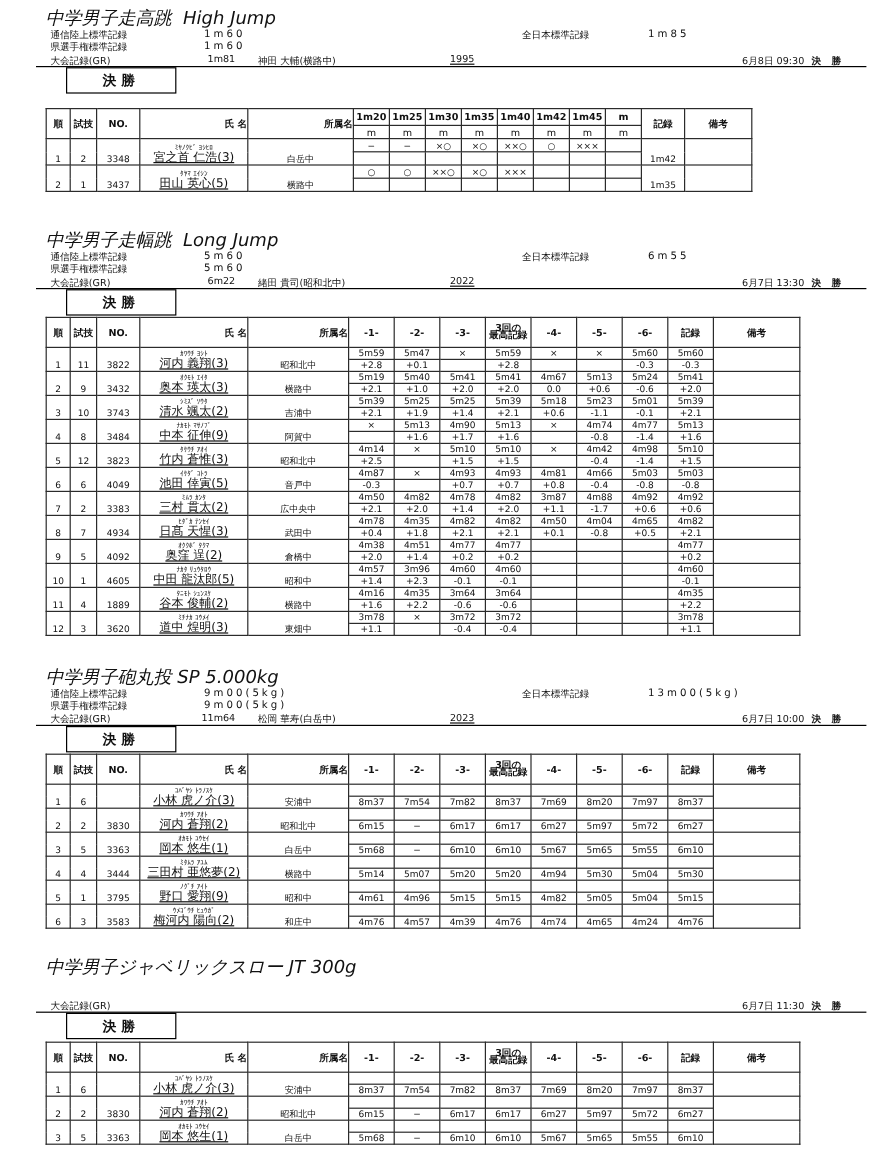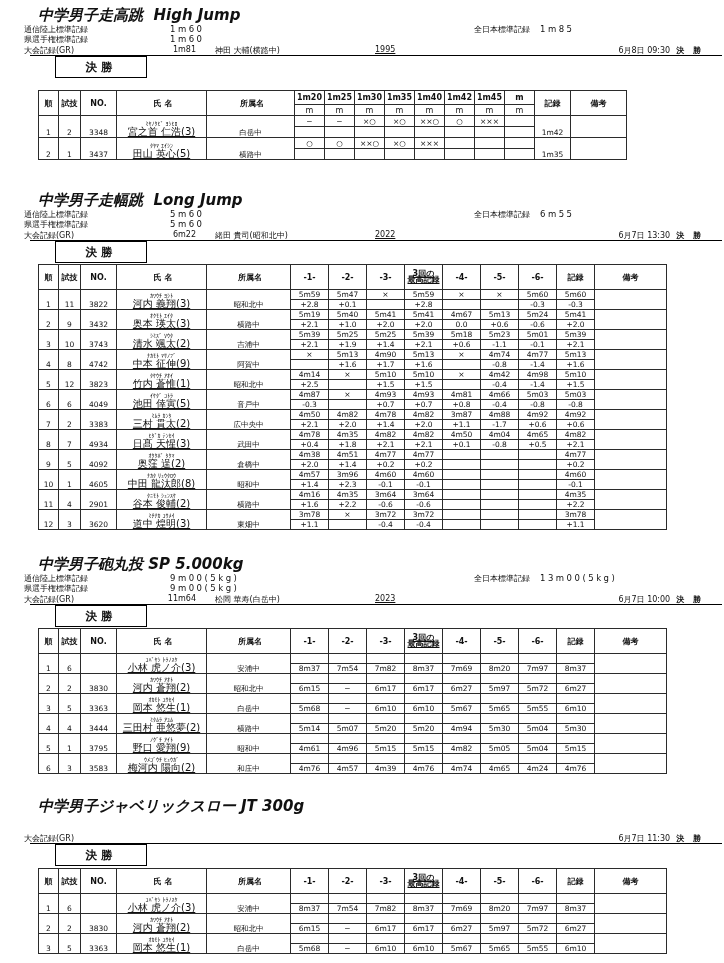--- a/index.html
+++ b/index.html
@@ -1,42 +1,42 @@
 <!DOCTYPE html>
 <html><head>
 <meta charset="utf-8">
 <style>
   html,body{margin:0;padding:0;}
   body{position:relative;width:724px;height:963px;background:#ffffff;overflow:hidden;
        font-family:"DejaVu Sans","Liberation Sans",sans-serif;color:#111;}
   .section{position:absolute;left:0;width:724px;}
-  .ev-title{position:absolute;left:38px;top:0;font-style:italic;font-weight:bold;font-size:15px;white-space:pre;}
+  .ev-title{position:absolute;left:38px;top:0;font-style:italic;font-weight:normal;font-size:15px;white-space:pre;}
   .line{position:absolute;left:0;width:724px;height:11px;font-size:8px;}
-  .lb1{position:absolute;left:24px;}
+  .lb1{position:absolute;left:42px;}
   .v1{position:absolute;left:170px;font-size:8.5px;letter-spacing:2.5px;}
-  .lb2{position:absolute;left:474px;}
+  .lb2{position:absolute;left:435px;}
   .v2{position:absolute;left:540px;font-size:8.5px;letter-spacing:2.5px;}
   .grv{position:absolute;left:130px;width:66px;text-align:right;}
   .grh{position:absolute;left:215px;}
   .gry{position:absolute;left:375px;text-decoration:underline;}
   .sched{position:absolute;right:20px;white-space:pre;}
   .sched .rnd{font-weight:bold;letter-spacing:3px;margin-left:6px;}
   .rule{position:absolute;left:30px;width:692px;height:0;border-top:1.5px solid #000;}
   .final-box{position:absolute;left:55px;width:90px;height:20px;border:1.6px solid #000;
              display:flex;align-items:center;justify-content:center;
              font-weight:bold;font-size:11.5px;letter-spacing:4px;}
   .tblc{position:absolute;left:38px;}
   table.res{border-collapse:collapse;table-layout:fixed;}
   .res th,.res td{border:1px solid #2b2b2b;padding:0;text-align:center;overflow:hidden;white-space:nowrap;}
   .res thead th{font-weight:bold;font-size:8px;}
-  .res thead th.al{text-align:center;padding-left:3px;}
+  .res thead th.al{text-align:right;padding-left:3px;}
   .hh1{height:24px;}
   .hjt thead tr:first-child th{height:13px;}
   .hjt thead tr.subr th{height:10px;font-weight:normal;}
-  .sm{font-size:6px;line-height:6.5px;text-decoration:underline;}
+  .sm{font-size:6px;line-height:6.5px;}
   .res td{font-size:7.5px;height:9px;line-height:9px;}
   .hjt td{height:10px;}
   .num{font-size:8px;}
   .bot{vertical-align:bottom;}
   .namecell{text-align:left;padding-left:2px;vertical-align:bottom;}
   .kana{font-size:6px;line-height:7px;}
   .kanji{font-size:10px;line-height:10px;text-decoration:underline;}
   .team{text-align:left;padding-left:2px;font-size:8.5px;}
   .rec{font-size:8px;}
   .wind{font-size:7px;}
@@ -320,21 +320,21 @@
             <td class="mark wind">+1.4</td>
             <td class="mark wind">+2.1</td>
             <td class="mark wind">+0.6</td>
             <td class="mark wind">-1.1</td>
             <td class="mark wind">-0.1</td>
             <td class="mark wind">+2.1</td>
           </tr>
           <tr>
             <td class="num bot" rowspan="2">4</td>
             <td class="num bot" rowspan="2">8</td>
-            <td class="num bot" rowspan="2">4742</td>
+            <td class="num bot" rowspan="2">3484</td>
             <td class="namecell" rowspan="2">
               <div class="kana">ﾅｶﾓﾄ ﾏｻﾉﾌﾞ</div>
               <div class="kanji">中本 征伸(9)</div>
             </td>
             <td class="team bot" rowspan="2">阿賀中</td>
             <td class="mark">×</td>
             <td class="mark">5m13</td>
             <td class="mark">4m90</td>
             <td class="mark">5m13</td>
             <td class="mark">×</td>
@@ -352,21 +352,21 @@
             <td class="mark wind">-0.8</td>
             <td class="mark wind">-1.4</td>
             <td class="mark wind">+1.6</td>
           </tr>
           <tr>
             <td class="num bot" rowspan="2">5</td>
             <td class="num bot" rowspan="2">12</td>
             <td class="num bot" rowspan="2">3823</td>
             <td class="namecell" rowspan="2">
               <div class="kana">ﾀｹｳﾁ ｱｵｲ</div>
-              <div class="kanji">竹内 蒼惟(1)</div>
+              <div class="kanji">竹内 蒼惟(3)</div>
             </td>
             <td class="team bot" rowspan="2">昭和北中</td>
             <td class="mark">4m14</td>
             <td class="mark">×</td>
             <td class="mark">5m10</td>
             <td class="mark">5m10</td>
             <td class="mark">×</td>
             <td class="mark">4m42</td>
             <td class="mark">4m98</td>
             <td class="mark rec">5m10</td>
@@ -497,21 +497,21 @@
             <td class="mark wind"></td>
             <td class="mark wind"></td>
             <td class="mark wind">+0.2</td>
           </tr>
           <tr>
             <td class="num bot" rowspan="2">10</td>
             <td class="num bot" rowspan="2">1</td>
             <td class="num bot" rowspan="2">4605</td>
             <td class="namecell" rowspan="2">
               <div class="kana">ﾅｶﾀ ﾘｭｳﾀﾛｳ</div>
-              <div class="kanji">中田 龍汰郎(8)</div>
+              <div class="kanji">中田 龍汰郎(5)</div>
             </td>
             <td class="team bot" rowspan="2">昭和中</td>
             <td class="mark">4m57</td>
             <td class="mark">3m96</td>
             <td class="mark">4m60</td>
             <td class="mark">4m60</td>
             <td class="mark"></td>
             <td class="mark"></td>
             <td class="mark"></td>
             <td class="mark rec">4m60</td>
@@ -523,21 +523,21 @@
             <td class="mark wind">-0.1</td>
             <td class="mark wind">-0.1</td>
             <td class="mark wind"></td>
             <td class="mark wind"></td>
             <td class="mark wind"></td>
             <td class="mark wind">-0.1</td>
           </tr>
           <tr>
             <td class="num bot" rowspan="2">11</td>
             <td class="num bot" rowspan="2">4</td>
-            <td class="num bot" rowspan="2">2901</td>
+            <td class="num bot" rowspan="2">1889</td>
             <td class="namecell" rowspan="2">
               <div class="kana">ﾀﾆﾓﾄ ｼｭﾝｽｹ</div>
               <div class="kanji">谷本 俊輔(2)</div>
             </td>
             <td class="team bot" rowspan="2">横路中</td>
             <td class="mark">4m16</td>
             <td class="mark">4m35</td>
             <td class="mark">3m64</td>
             <td class="mark">3m64</td>
             <td class="mark"></td>

